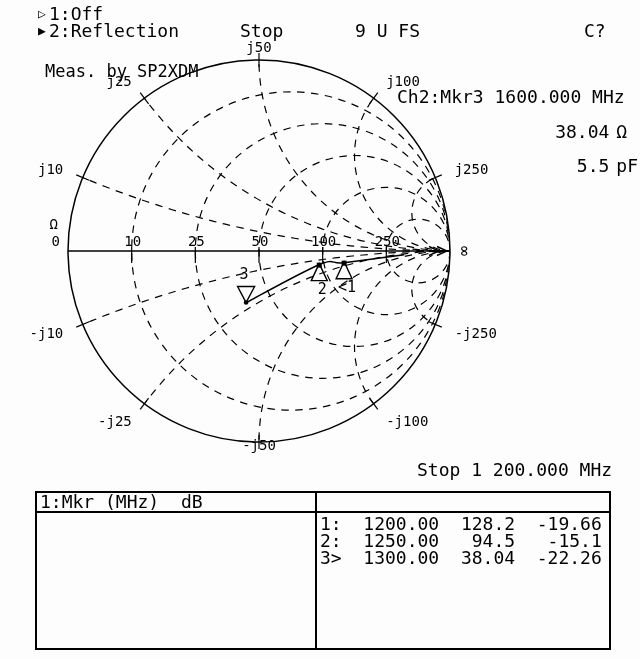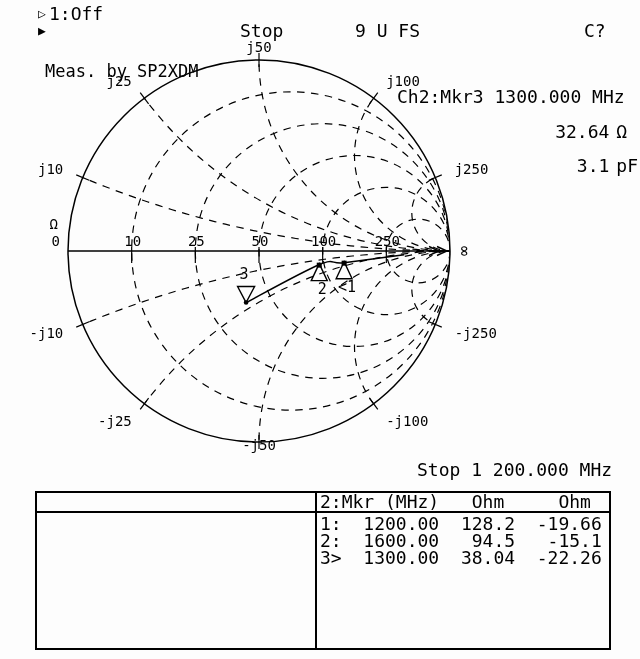--- a/index.html
+++ b/index.html
@@ -23,32 +23,33 @@
 </style>
 </head>
 <body>
 
 <div id="screen">
 
   <div class="t tri" style="left:38px;top:7px">▷</div>
   <div class="t" style="left:49px;top:5px">1:Off</div>
 
   <div class="t tri" style="left:38px;top:24px">▶</div>
+  <div class="t" style="left:49px;top:22px">2:Reflection</div>
   <div class="t" style="left:240px;top:22px">Stop</div>
   <div class="t" style="left:355px;top:22px">9 U FS</div>
   <div class="t" style="left:584px;top:22px">C?</div>
 
   <div class="t t17" style="left:45px;top:63px">Meas. by SP2XDM</div>
 
-  <div class="t" style="left:397px;top:88px">Ch2:Mkr3 1300.000 MHz</div>
+  <div class="t" style="left:397px;top:88px">Ch2:Mkr3 1600.000 MHz</div>
   <div class="rline" style="left:400px;top:105px">
-    <span class="rv">32.64</span><span class="ru">Ω</span>
+    <span class="rv">38.04</span><span class="ru">Ω</span>
   </div>
   <div class="rline" style="left:400px;top:139px">
-    <span class="rv">3.1</span><span class="ru">pF</span>
+    <span class="rv">5.5</span><span class="ru">pF</span>
   </div>
 
   <svg id="smith-svg" width="520" height="430" viewBox="0 0 520 430">
       <defs>
         <clipPath id="cc">
           <circle cx="259" cy="216" r="190.3"></circle>
         </clipPath>
       </defs>
       <g fill="none" stroke="#000" stroke-width="1.2" stroke-dasharray="7.5 6.5" clip-path="url(#cc)">
         <circle cx="290.8333333333333" cy="216" r="159.16666666666669"></circle>
@@ -124,20 +125,20 @@
 
   <div class="t" style="left:417px;top:461px">Stop 1 200.000 MHz</div>
 
   <div class="hline" style="left:35px;top:491px;width:576px;height:2px"></div>
   <div class="hline" style="left:35px;top:648px;width:576px;height:2px"></div>
   <div class="vline" style="left:35px;top:491px;width:2px;height:159px"></div>
   <div class="vline" style="left:609px;top:491px;width:2px;height:159px"></div>
   <div class="vline" style="left:315px;top:491px;width:2px;height:159px"></div>
   <div class="hline" style="left:35px;top:511px;width:576px;height:2px"></div>
 
-  <div class="t" id="tbl-right-header" style="left:320px;top:493px">2:Mkr (MHz)   Ohm     Ohm</div>
+  <div class="t" id="tbl-left-header" style="left:40px;top:493px">1:Mkr (MHz)  dB</div>
   <div id="mkr-table-rows">
       <div style="left: 320px; top: 515px;">1:  1200.00  128.2  -19.66</div>
-      <div style="left: 320px; top: 532px;">2:  1600.00   94.5   -15.1</div>
+      <div style="left: 320px; top: 532px;">2:  1250.00   94.5   -15.1</div>
       <div style="left: 320px; top: 549px;">3&gt;  1300.00  38.04  -22.26</div>
     </div>
 
 </div>
 
 </body></html>

